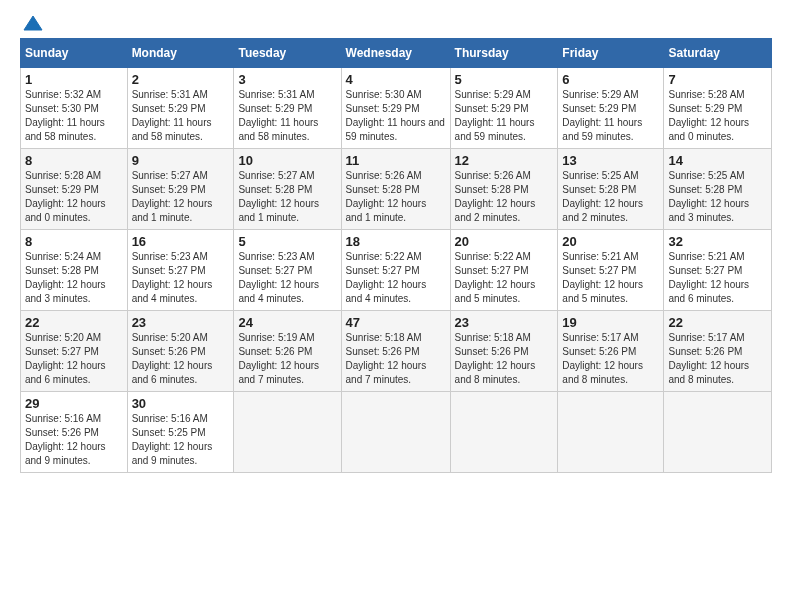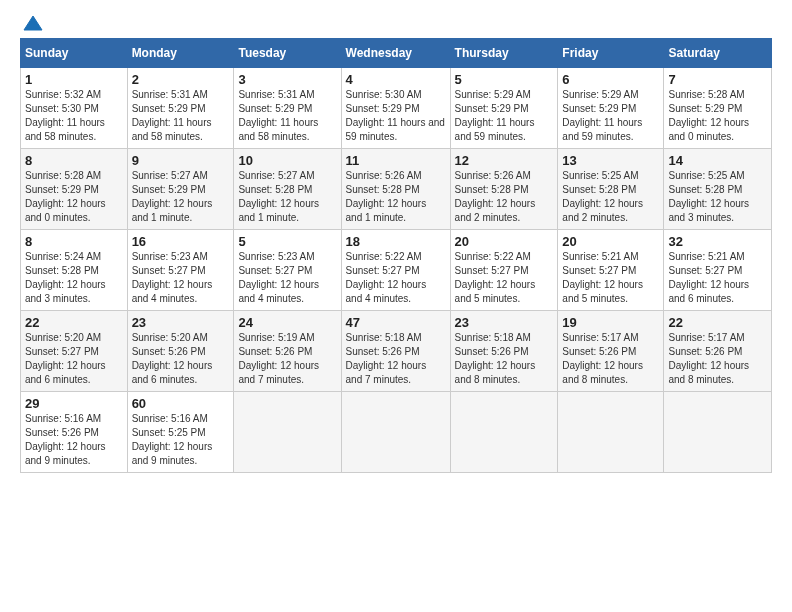--- a/index.html
+++ b/index.html
@@ -240,21 +240,21 @@
             <span class="day-number">22</span>
             <div class="day-info">Sunrise: 5:17 AM<br>Sunset: 5:26 PM<br>Daylight: 12 hours and 8 minutes.</div>
           </td>
         </tr>
         <tr>
           <td>
             <span class="day-number">29</span>
             <div class="day-info">Sunrise: 5:16 AM<br>Sunset: 5:26 PM<br>Daylight: 12 hours and 9 minutes.</div>
           </td>
           <td>
-            <span class="day-number">60</span>
+            <span class="day-number">30</span>
             <div class="day-info">Sunrise: 5:16 AM<br>Sunset: 5:25 PM<br>Daylight: 12 hours and 9 minutes.</div>
           </td>
           <td class="empty-cell"></td>
           <td class="empty-cell"></td>
           <td class="empty-cell"></td>
           <td class="empty-cell"></td>
           <td class="empty-cell"></td>
         </tr>
       </tbody>
   </table>

